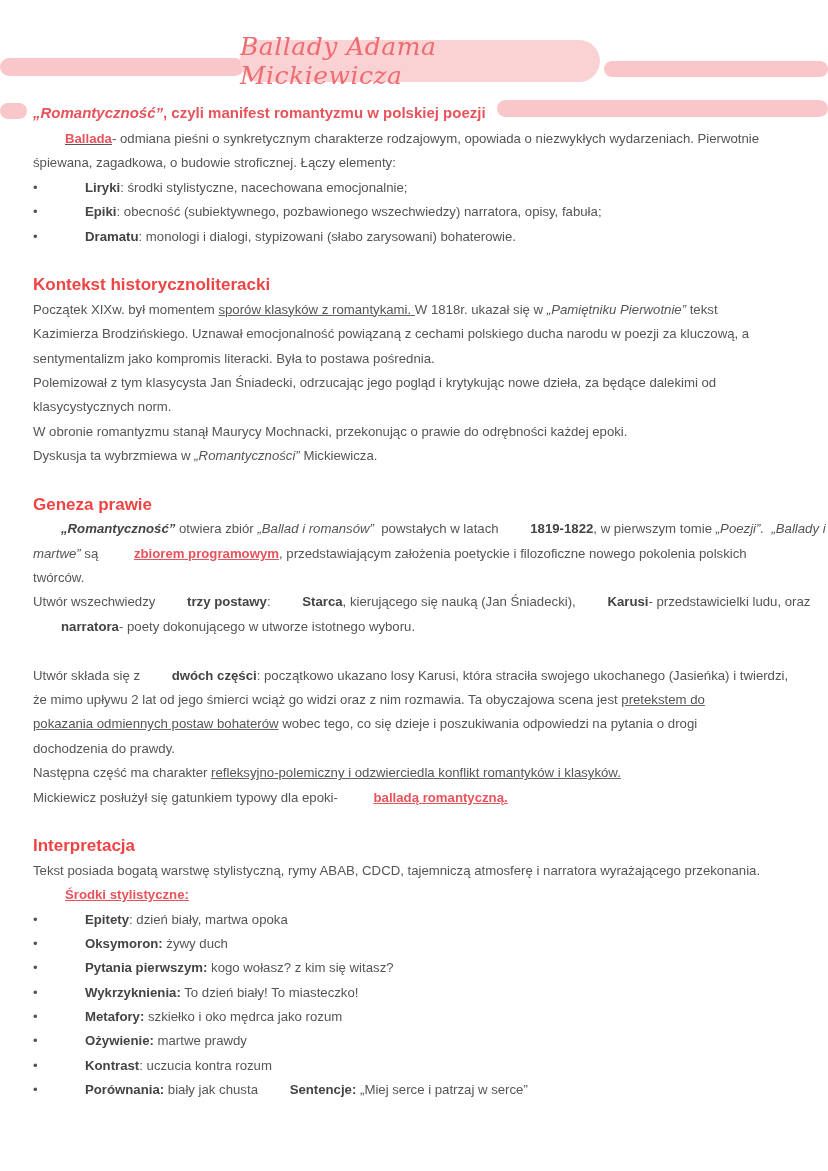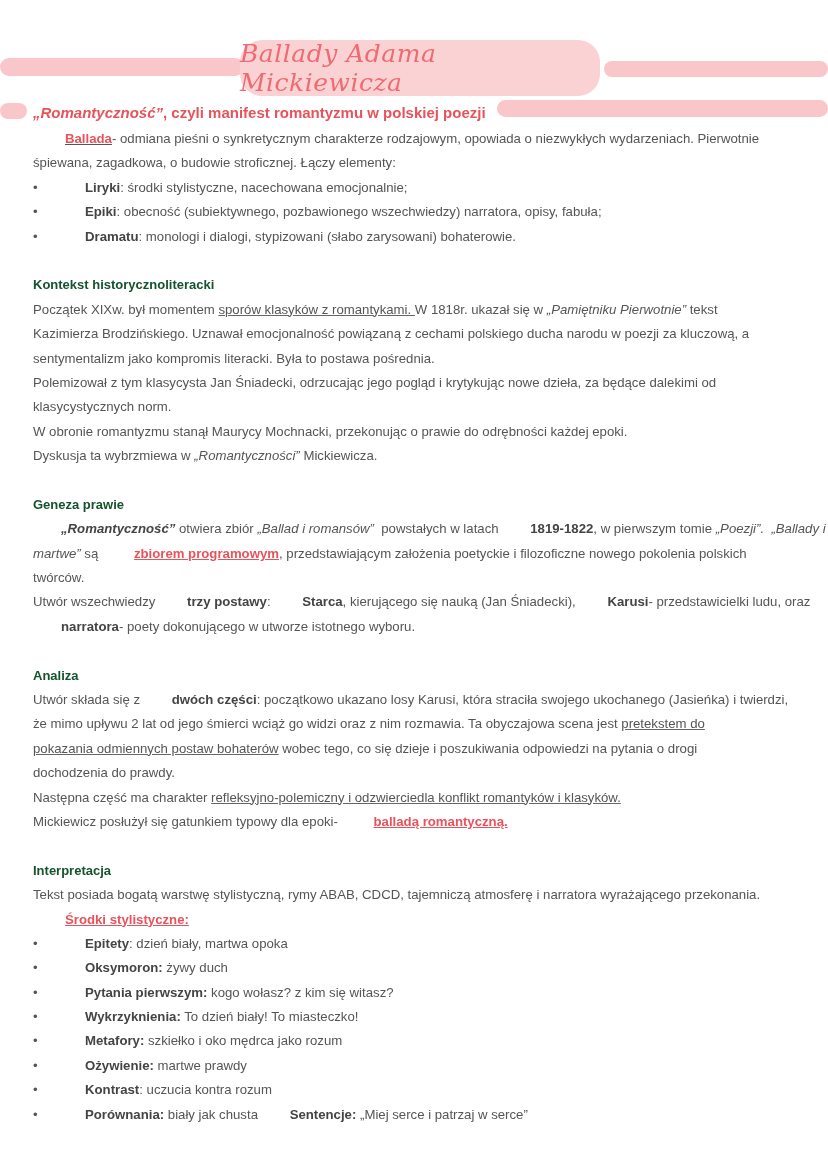--- a/index.html
+++ b/index.html
@@ -1,26 +1,26 @@
 <!DOCTYPE html>
 <html><head>
 <meta charset="utf-8">
 <style>
   html, body { margin: 0; padding: 0; background: #ffffff; }
   body { width: 828px; height: 1171px; position: relative; overflow: hidden;
          font-family: "Liberation Sans", sans-serif; color: #555555; }
   .bar { position: absolute; background: #f9c7c9; border-radius: 10px; }
-  #title-wrap { position: absolute; left: 240px; top: 40px; width: 360px; height: 56px;
+  #title-wrap { position: absolute; left: 240px; top: 40px; width: 360px; height: 42px;
      background: #fbd2d3; border-radius: 22px; display: flex; align-items: center; justify-content: center; }
   #doc-title { font-family: "DejaVu Serif", serif; font-style: italic; font-size: 25px; color: #ef6b72;
      letter-spacing: 0.5px; }
   #subtitle { position: absolute; left: 33px; top: 104px; font-size: 15px; font-weight: bold; color: #e8535b; }
   .content { position: absolute; left: 33px; width: 770px; font-size: 13.2px; line-height: 24.4px; }
   .line { white-space: nowrap; height: 24.4px; }
-  .h { font-weight: bold; color: #14532d; font-size: 13px; }
+  .h { font-weight: bold; color: #ef4444; font-size: 17px; }
   b { color: #444; padding-left: 28px; }
   .red { color: #e8535b; font-weight: bold; text-decoration: underline; text-decoration-color: #e8535b; margin-left: 32px; }
   .ul { text-decoration: underline; text-decoration-color: #666; }
   .bullet { display: inline-block; width: 24px; padding-left: 0px; }
   .gap { height: 24.4px; }
 </style>
 </head>
 <body>
 
 <div class="bar" style="left:0;top:58px;width:244px;height:18px;"></div>
@@ -52,21 +52,20 @@
   <div class="gap"></div>
 
   <div class="line h">Geneza prawie</div>
   <div class="line"><b><i>„Romantyczność”</i></b><span> otwiera zbiór </span><i>„Ballad i romansów”</i><span style="white-space:pre">  powstałych w latach </span><b>1819-1822</b><span>, w pierwszym tomie </span><i style="white-space:pre">„Poezji”.  „Ballady i</i></div>
   <div class="line"><i>martwe”</i><span> są </span><span class="red">zbiorem programowym</span><span>, przedstawiającym założenia poetyckie i filozoficzne nowego pokolenia polskich</span></div>
   <div class="line">twórców.</div>
   <div class="line"><span>Utwór wszechwiedzy </span><b>trzy postawy</b><span>: </span><b>Starca</b><span>, kierującego się nauką (Jan Śniadecki), </span><b>Karusi</b><span>- przedstawicielki ludu, oraz</span></div>
   <div class="line"><b>narratora</b><span>- poety dokonującego w utworze istotnego wyboru.</span></div>
   <div class="gap"></div>
 
-  <div class="line h">Analiza</div>
   <div class="line"><span>Utwór składa się z </span><b>dwóch części</b><span>: początkowo ukazano losy Karusi, która straciła swojego ukochanego (Jasieńka) i twierdzi,</span></div>
   <div class="line"><span>że mimo upływu 2 lat od jego śmierci wciąż go widzi oraz z nim rozmawia. Ta obyczajowa scena jest </span><span class="ul">pretekstem do</span></div>
   <div class="line"><span class="ul">pokazania odmiennych postaw bohaterów</span><span> wobec tego, co się dzieje i poszukiwania odpowiedzi na pytania o drogi</span></div>
   <div class="line">dochodzenia do prawdy.</div>
   <div class="line"><span>Następna część ma charakter </span><span class="ul">refleksyjno-polemiczny i odzwierciedla konflikt romantyków i klasyków.</span></div>
   <div class="line"><span>Mickiewicz posłużył się gatunkiem typowy dla epoki- </span><span class="red">balladą romantyczną.</span></div>
   <div class="gap"></div>
 
   <div class="line h">Interpretacja</div>
   <div class="line">Tekst posiada bogatą warstwę stylistyczną, rymy ABAB, CDCD, tajemniczą atmosferę i narratora wyrażającego przekonania.</div>

